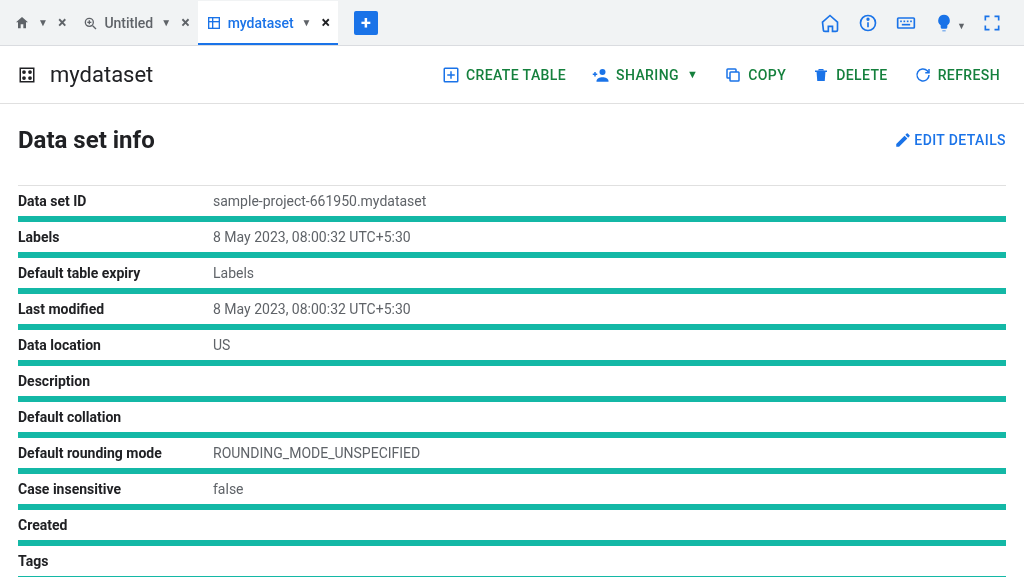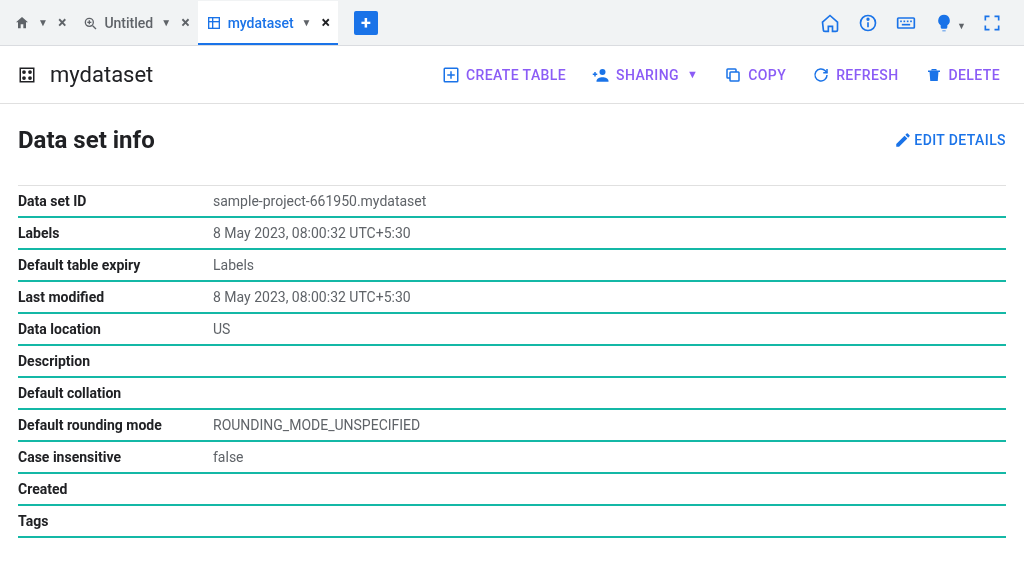--- a/index.html
+++ b/index.html
@@ -71,21 +71,21 @@
       flex: 1;
       display: flex;
       align-items: center;
       gap: 14px;
     }
     .dataset-title-icon { width: 18px; height: 18px; display:inline-flex;}
     .action-btn {
       display: flex;
       align-items: center;
       gap: 6px;
-      color: #8b5cf6;
+      color: #15803d;
       font-weight: 500;
       font-size: 14px;
       letter-spacing: 0.4px;
       cursor: pointer;
       padding: 6px 6px;
     }
     .action-btn svg { width: 18px; height: 18px; }
     .action-dd { font-size: 11px; margin-left: 2px;}
     .content {
       padding: 22px 18px 0 18px;
@@ -109,21 +109,21 @@
       letter-spacing: 0.4px;
       cursor: pointer;
       font-size: 14px;
     }
     .edit-details svg { width: 18px; height: 18px; }
     .info-table {
       width: 100%;
       border-collapse: collapse;
       border-top: 1px solid #e0e0e0;
     }
-    .info-table tr { border-bottom: 2px solid #14b8a6; }
+    .info-table tr { border-bottom: 6px solid #14b8a6; }
     .info-table td { padding: 7px 0; vertical-align: top; }
     .info-label {
       width: 195px;
       font-weight: 700;
       color: #202124;
       font-size: 14px;
     }
     .info-value {
       color: #5f6368;
       font-size: 14px;
@@ -247,33 +247,33 @@
 
   <div class="action-btn">
     <svg viewBox="0 0 24 24" fill="none" stroke="#1a73e8" stroke-width="2">
         <rect x="8" y="8" width="12" height="12" rx="1"></rect>
         <path d="M16 8V5a1 1 0 0 0-1-1H5a1 1 0 0 0-1 1v10a1 1 0 0 0 1 1h3"></path>
       </svg>
     <span>COPY</span>
   </div>
 
   <div class="action-btn">
+    <svg viewBox="0 0 24 24" fill="#1a73e8">
+        <path d="M6 7h12l-1 13H7zM9 4h6l1 2H8z"></path>
+        <rect x="4" y="6" width="16" height="2"></rect>
+      </svg>
+    <span>DELETE</span>
+  </div>
+
+  <div class="action-btn">
     <svg viewBox="0 0 24 24" fill="none" stroke="#1a73e8" stroke-width="2">
         <path d="M20 12a8 8 0 1 1-2.34-5.66L20 9"></path>
         <polyline points="20 4 20 9 15 9"></polyline>
       </svg>
     <span>REFRESH</span>
-  </div>
-
-  <div class="action-btn">
-    <svg viewBox="0 0 24 24" fill="#1a73e8">
-        <path d="M6 7h12l-1 13H7zM9 4h6l1 2H8z"></path>
-        <rect x="4" y="6" width="16" height="2"></rect>
-      </svg>
-    <span>DELETE</span>
   </div>
 </div>
 
 <div class="content">
   <div class="content-header">
     <h2>Data set info</h2>
     <div class="edit-details">
       <svg viewBox="0 0 24 24" fill="#1a73e8">
           <path d="M3 17.25V21h3.75L17.81 9.94l-3.75-3.75zM20.71 7.04a1 1 0 0 0 0-1.41l-2.34-2.34a1 1 0 0 0-1.41 0l-1.83 1.83 3.75 3.75z"></path>
         </svg>

